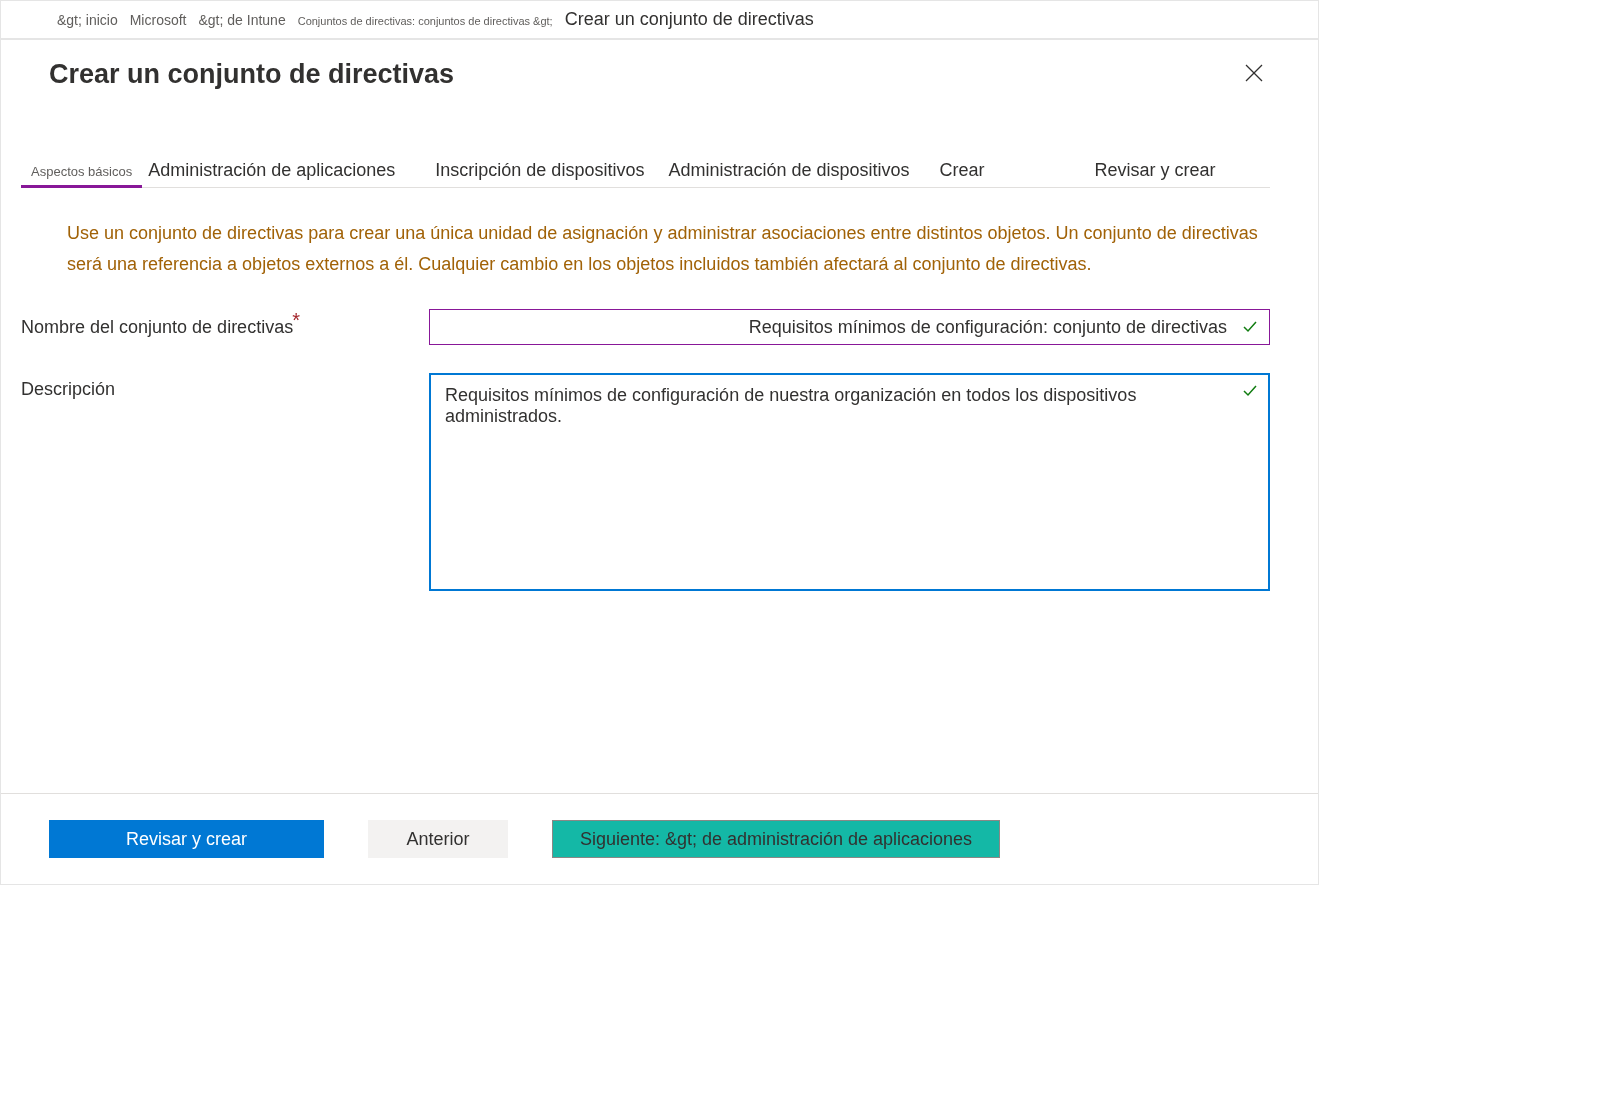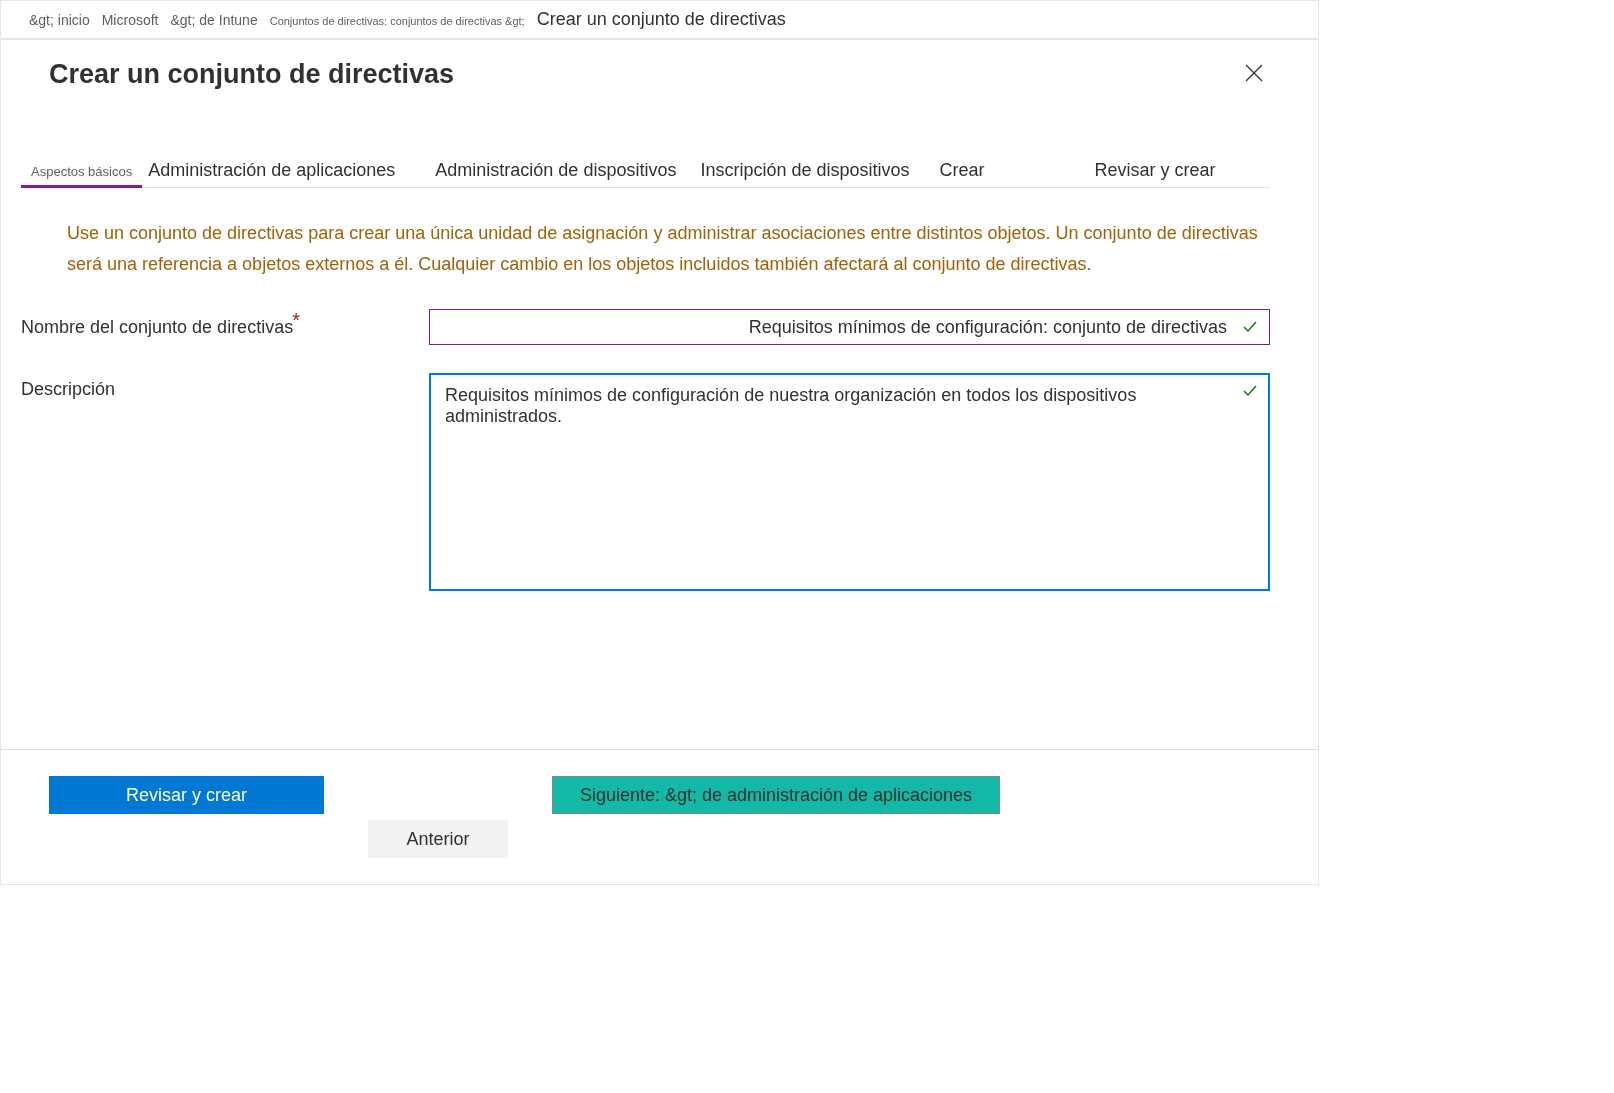--- a/index.html
+++ b/index.html
@@ -19,21 +19,21 @@
     .container {
       width: 1319px;
       height: 885px;
       border: 1px solid #e5e5e5;
       margin: 0;
       background: #ffffff;
       display: flex;
       flex-direction: column;
     }
     .breadcrumb-bar {
-      padding: 8px 48px 8px 28px;
+      padding: 8px 48px 8px 56px;
       border-bottom: 2px solid #e5e5e5;
       font-size: 14px;
       display: flex;
       align-items: baseline;
       gap: 12px;
       flex-wrap: wrap;
     }
     .breadcrumb-item {
       color: #605e5c;
       font-size: 14px;
@@ -187,21 +187,20 @@
       background: #0078d4;
       border-color: #0078d4;
       color: #ffffff;
       width: 275px;
     }
     .btn-secondary {
       background: #f3f2f1;
       border: none;
       color: #323130;
       width: 140px;
-      margin-top: 44px;
     }
     .btn-outlined {
       background: #14b8a6;
       border: 1px solid #8a8886;
       color: #323130;
       width: 448px;
     }
   </style>
 </head>
 <body>
@@ -224,22 +223,22 @@
           <line x1="17" y1="1" x2="1" y2="17"></line>
         </svg>
       </span>
     </button>
   </div>
 
   <div class="content-area">
     <div class="tabs-row">
       <div class="tab small-label active">Aspectos básicos</div>
       <div class="tab">Administración de aplicaciones</div>
+      <div class="tab">Inscripción de dispositivos</div>
       <div class="tab">Administración de dispositivos</div>
-      <div class="tab">Inscripción de dispositivos</div>
       <div class="tab">Crear</div>
       <div class="tab">Revisar y crear</div>
     </div>
 
     <p class="description-text">Use un conjunto de directivas para crear una única unidad de asignación y administrar asociaciones entre distintos objetos. Un conjunto de directivas será una referencia a objetos externos a él. Cualquier cambio en los objetos incluidos también afectará al conjunto de directivas.</p>
 
     <div class="form-row">
       <div class="form-label">
         <span>Nombre del conjunto de directivas</span><span class="required-star">*</span>
       </div>

